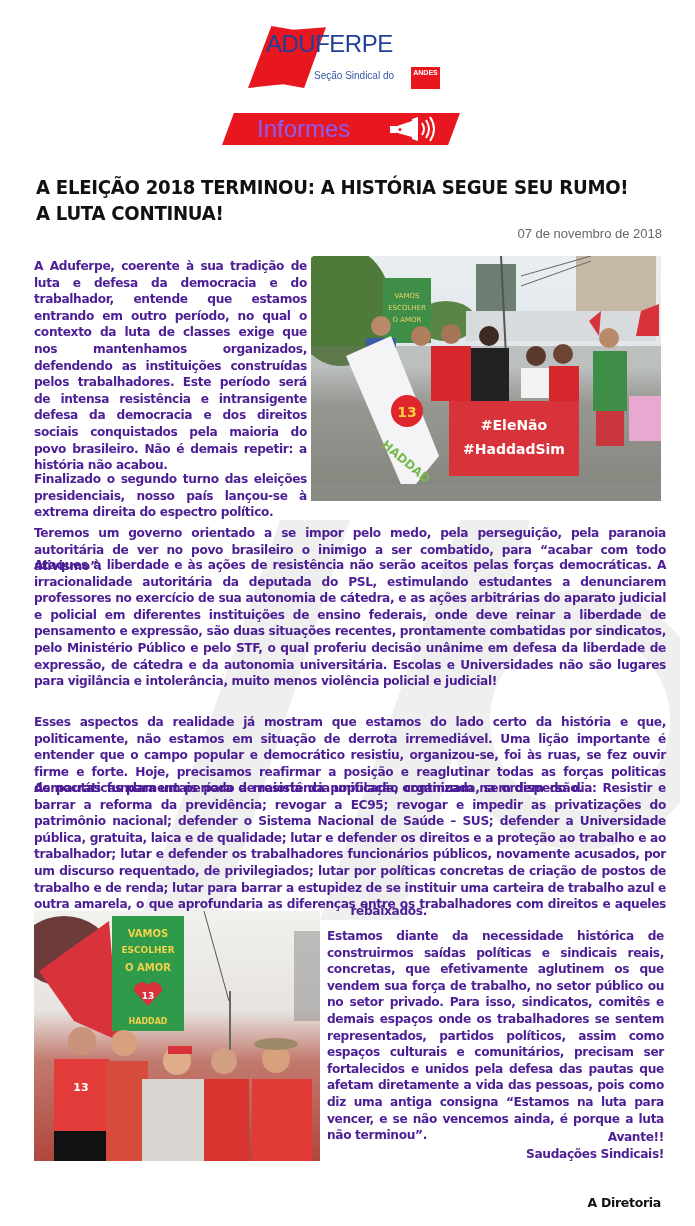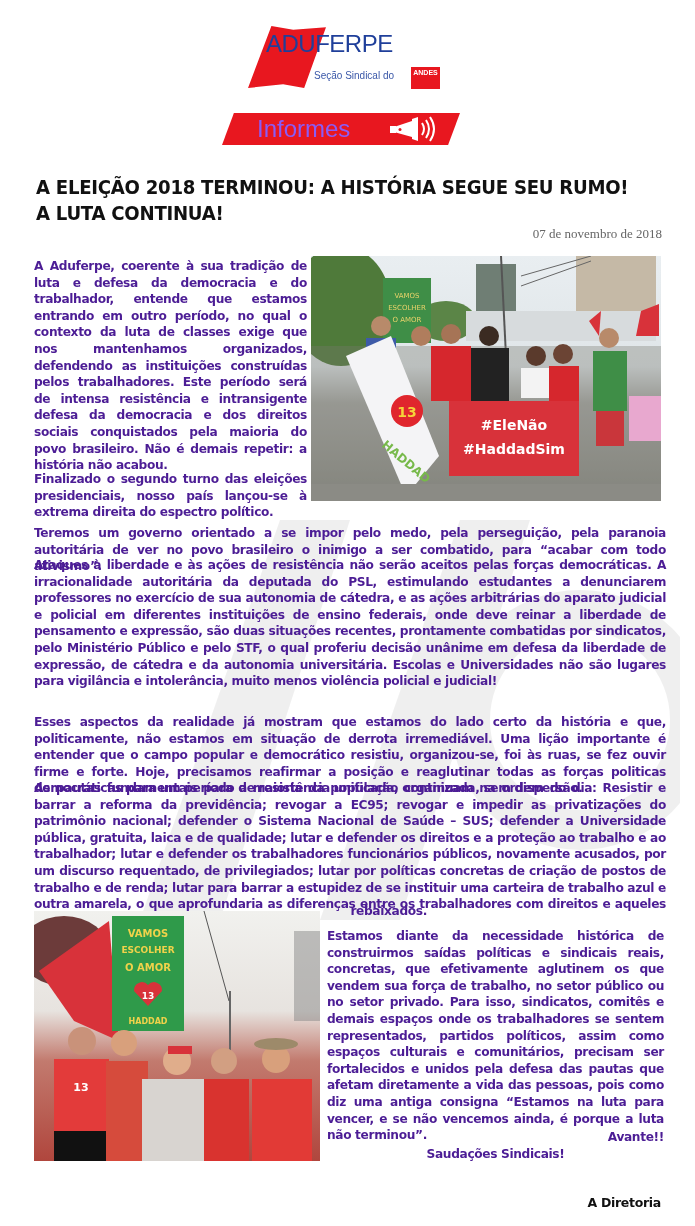--- a/index.html
+++ b/index.html
@@ -46,39 +46,39 @@
 
   
   .title {
     position: absolute; left: 36px; top: 175px; width: 640px;
     font-family: "DejaVu Sans", sans-serif; font-weight: bold; font-size: 19.5px;
     line-height: 26px; color: #111; letter-spacing: -0.3px;
     transform: scaleX(0.93); transform-origin: left top;
   }
   .date {
     position: absolute; right: 33px; top: 226px;
-    font-family: Liberation Serif, serif; font-size: 13px; color: #666;
+    font-family: Liberation Sans, sans-serif; font-size: 13px; color: #666;
   }
 
   
   .para {
     position: absolute; font-family: "DejaVu Sans", sans-serif; font-weight: bold;
     font-size: 12.2px; line-height: 16.6px; color: #4c1d95; text-align: justify;
     letter-spacing: -0.35px;
   }
   .p1 { left: 34px; top: 258px; width: 273px; }
   .p2 { left: 34px; top: 471px; width: 273px; }
   .p2b { left: 34px; top: 525px; width: 632px; }
   .p3 { left: 34px; top: 557px; width: 632px; }
   .p4 { left: 34px; top: 690px; width: 632px; margin-top: 24px; }
   .p5 { left: 34px; top: 780px; width: 632px; }
   .p5-end { left: 327px; top: 903px; width: 100px; text-align: right; }
   .p6 { left: 327px; top: 928px; width: 337px; }
   .p7 { left: 327px; top: 1129px; width: 337px; text-align: right; }
-  .p8 { left: 327px; top: 1146px; width: 337px; text-align: center; }
+  .p8 { left: 327px; top: 1146px; width: 337px; text-align: right; }
   .sig { position: absolute; right: 34px; top: 1180px; font-weight: bold; font-size: 12.5px; letter-spacing: -0.3px; margin-top: 15px; }
 
   
   .photo { position: absolute; overflow: hidden; }
   .photo1 { left: 311px; top: 256px; width: 350px; height: 245px; background: linear-gradient(#e9eef1 0%, #dfe5e8 45%, #a8a9a5 60%, #8a8b84 100%); }
   .photo2 { left: 34px; top: 911px; width: 286px; height: 250px; background: linear-gradient(#f1f1ee 0%, #e7e3df 40%, #c27a6e 60%, #b0463d 100%); }
 </style>
 </head>
 <body>
 

